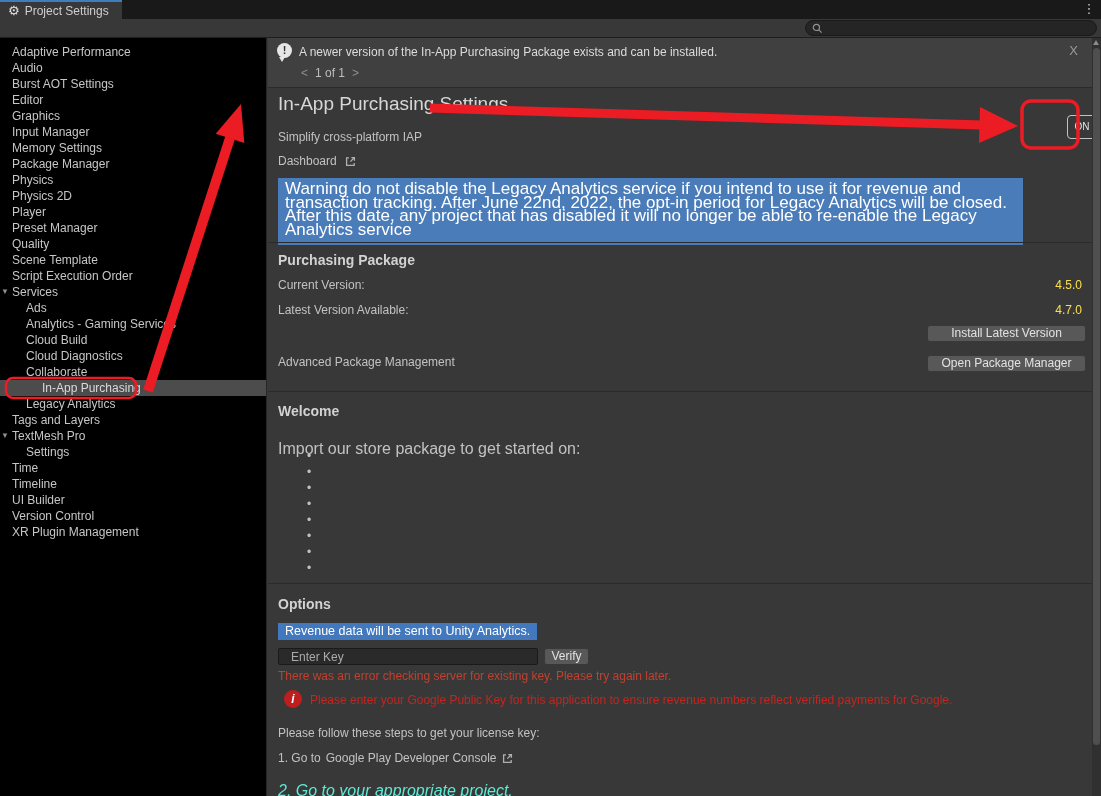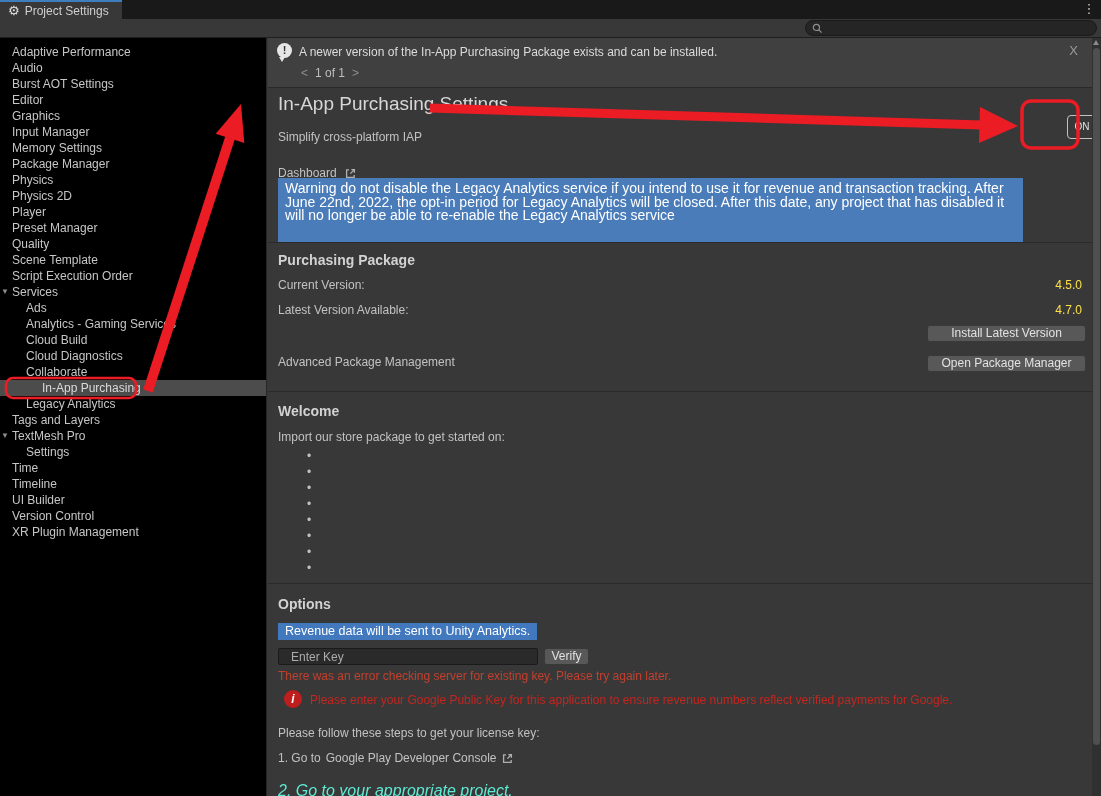--- a/index.html
+++ b/index.html
@@ -47,43 +47,43 @@
   .notif-close { position:absolute; right:14px; top:5px; color:#9A9A9A; font-size:13px; cursor:pointer; }
   .pager { position:absolute; left:33px; top:28px; font-size:12px; color:#BDBDBD; display:flex; gap:7px; }
   .pager .pg-arrow { color:#8F8F8F; cursor:pointer; }
 
   .page-title { position:absolute; left:10px; top:55px; font-size:19px; color:#D7D7D7; }
   .on-btn { position:absolute; left:799px; top:77px; width:30px; height:24px; border:1px solid #C2C2C2;
             border-radius:4px; color:#E2E2E2; font-size:10px; text-align:center; line-height:22px;
             background:transparent; cursor:pointer; }
   .tagline { position:absolute; left:10px; top:92px; font-size:12px; color:#C2C2C2; }
   .dash-row { position:absolute; left:10px; top:116px; display:flex; align-items:center; gap:7px;
-              font-size:12px; color:#C2C2C2; cursor:pointer;margin-top:12px; }
+              font-size:12px; color:#C2C2C2; cursor:pointer; }
 
   .warnbox { position:absolute; left:10px; top:140px; width:745px; background:#4A7CBA; color:#FFFFFF;
-             font-size:14px; line-height:13.5px; padding:4px 7px 20px 7px; }
+             font-size:17px; line-height:13.5px; padding:4px 7px 9px 7px; }
 
   .sep { position:absolute; left:0; width:824px; height:1px; background:#2A2A2A; }
   .sep1 { top:204px; } .sep2 { top:353px; } .sep3 { top:545px; }
 
   .sec-head { position:absolute; left:10px; font-size:14px; font-weight:bold; color:#D2D2D2; }
   .pp-head { top:214px; }
   .row-label { position:absolute; left:10px; font-size:12px; color:#C2C2C2; }
   .row-value { position:absolute; right:10px; font-size:12px; color:#fde047; }
   .cur-label { top:240px; } .cur-value { top:240px; }
   .lat-label { top:265px; } .lat-value { top:265px; }
   .u-btn { position:absolute; background:#585858; border:1px solid #393939; border-radius:3px;
            color:#E2E2E2; font-size:12px; text-align:center; cursor:pointer;
            font-family:"Liberation Sans",sans-serif; padding:0; }
   .install-btn { right:6px; top:287px; width:159px; height:17px; line-height:15px; }
   .adv-label { top:317px; }
   .openpm-btn { right:6px; top:317px; width:159px; height:17px; line-height:15px; }
 
   .welcome-head { top:365px; }
-  .welcome-intro { position:absolute; left:10px; top:392px; font-size:12px; color:#C2C2C2; }
+  .welcome-intro { position:absolute; left:10px; top:402px; font-size:16px; color:#C2C2C2; }
   .store-list { position:absolute; left:39px; top:410px; }
   .store-item { height:16px; line-height:16px; font-size:12px; color:#C2C2C2; }
   .store-item::before { content:"•"; margin-right:6px; color:#C2C2C2; }
 
   .options-head { top:558px; }
   .revenue-note { position:absolute; left:10px; top:585px; background:#4178BE; color:#FFFFFF;
                   font-size:12.5px; padding:1px 7px 2px 7px; }
   .key-input { position:absolute; left:10px; top:610px; width:260px; height:17px; background:#2A2A2A;
                border:1px solid #1A1A1A; border-radius:2px; color:#C8C8C8; font-size:12px; padding:0 12px;
                font-family:"Liberation Sans",sans-serif; outline:none; }

